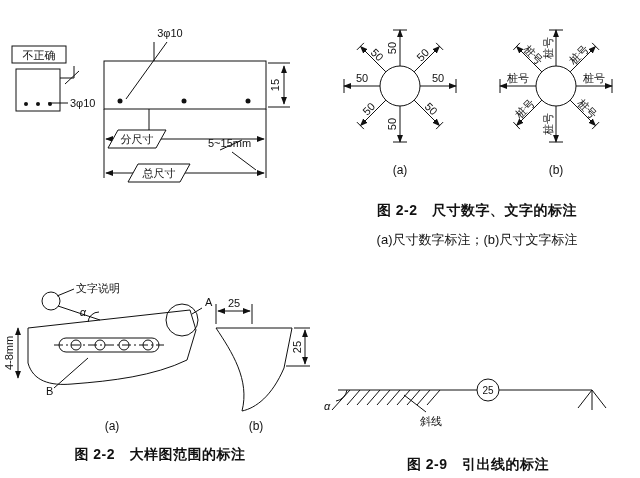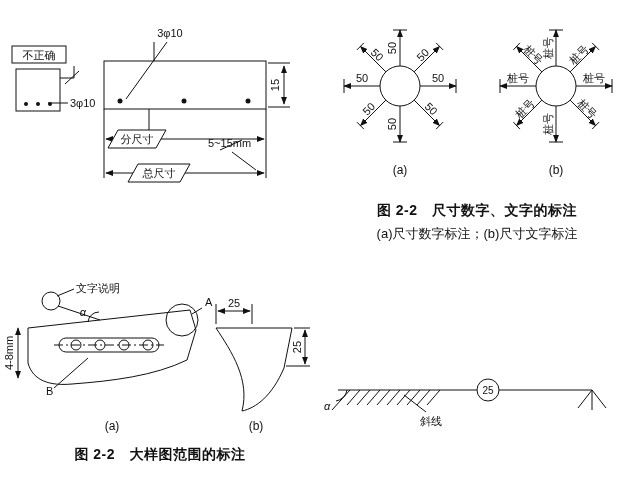--- a/index.html
+++ b/index.html
@@ -1,20 +1,20 @@
 <!DOCTYPE html>
 <html><head>
 <meta charset="utf-8">
 <style>
   html,body { margin:0; padding:0; background:#fff; }
   .page { position:relative; width:640px; height:478px; background:#fff; overflow:hidden;
           font-family:"Liberation Sans", sans-serif; color:#111; }
   figure { position:absolute; margin:0; }
   .cap    { text-align:center; font-weight:bold; font-size:14px; margin-top:6px; letter-spacing:.5px; }
-  .subcap { text-align:center; font-size:13px; margin-top:5px; }
+  .subcap { text-align:center; font-size:13px; margin-top:11px; }
   svg { display:block; }
   svg text { font-family:"Liberation Sans", sans-serif; fill:#111; }
   .lines { stroke:#111; fill:none; stroke-width:1; }
   .fill  { fill:#111; stroke:none; }
 </style>
 </head>
 <body>
 
 <div class="page">
 
@@ -217,15 +217,16 @@
           <line x1="272" y1="28" x2="286" y2="46"></line>
         </g>
         <line x1="106" y1="50" x2="84" y2="33"></line>
       </g>
       <g font-size="11">
         <text x="4" y="48" font-style="italic">α</text>
         <text x="168" y="32" text-anchor="middle" font-size="10">25</text>
         <text x="100" y="63">斜线</text>
       </g>
     </svg>
+    <figcaption class="cap">图 2-9　引出线的标注</figcaption>
   </figure>
 
 </div>
 
 </body></html>

